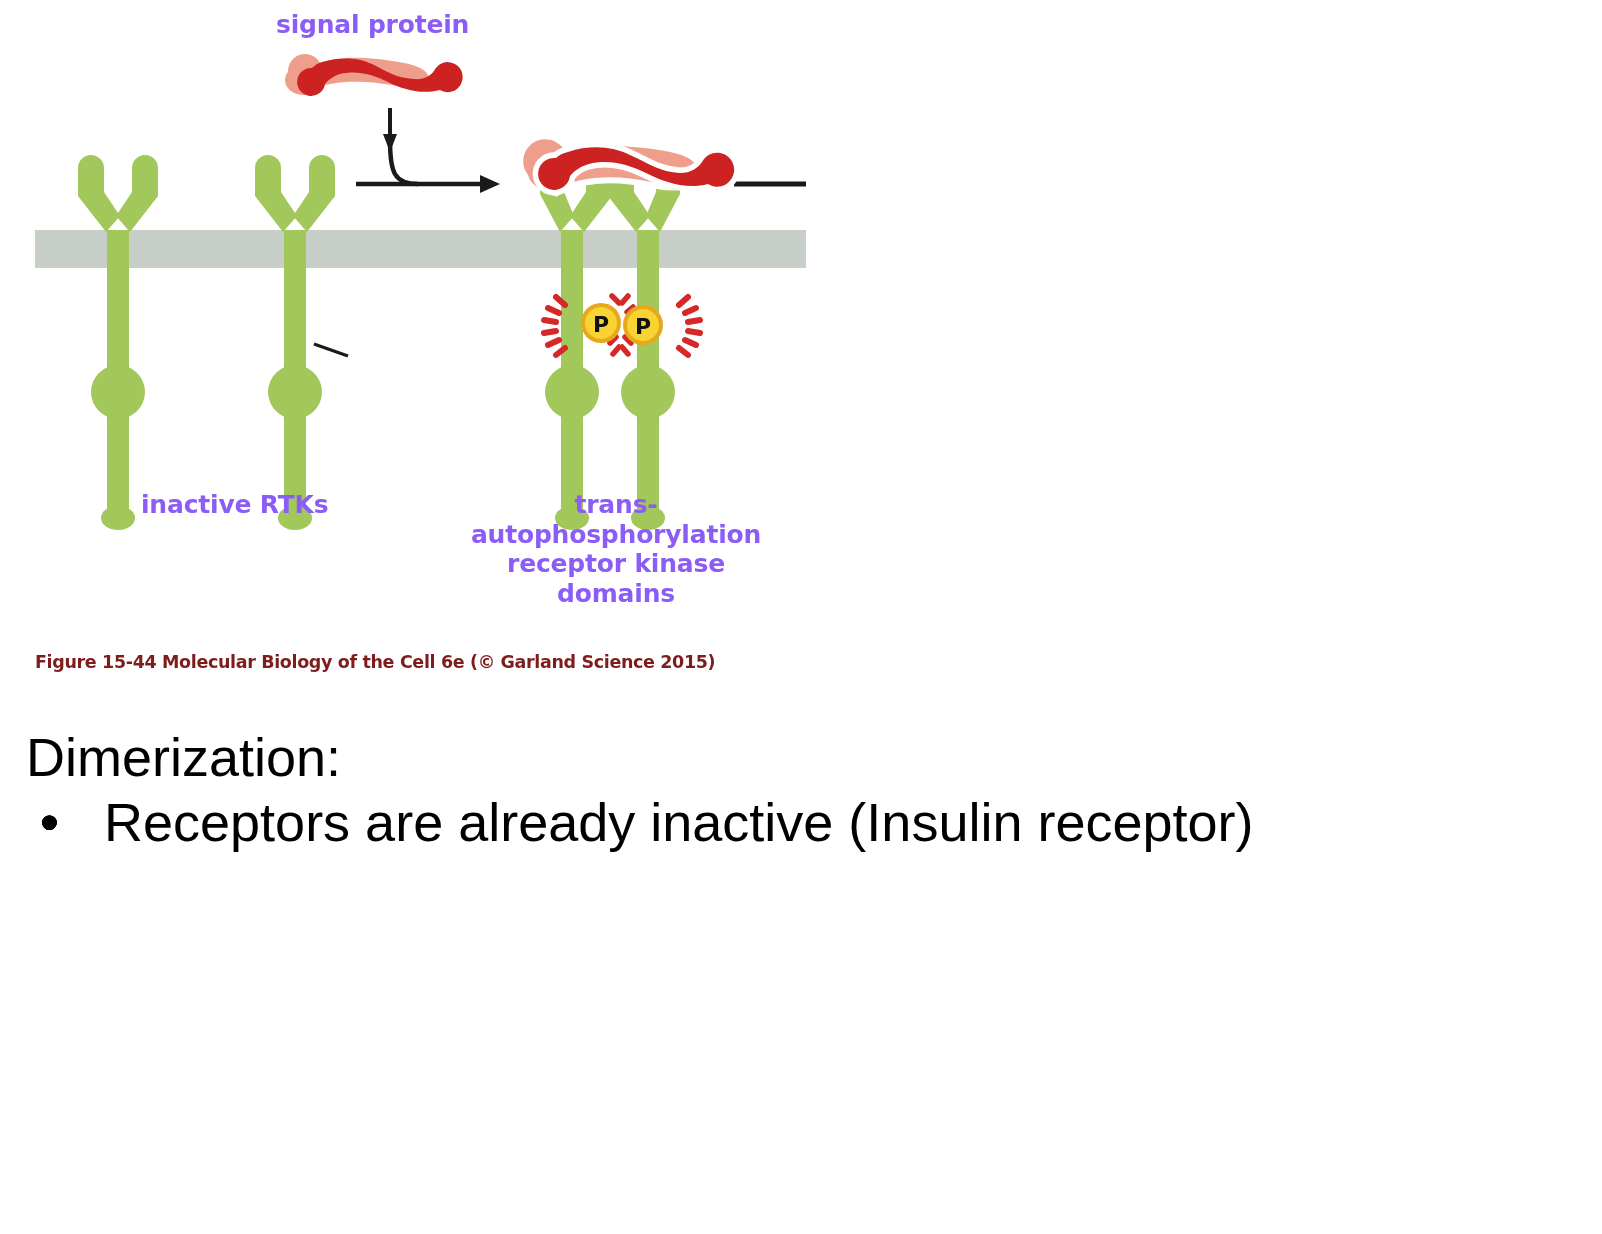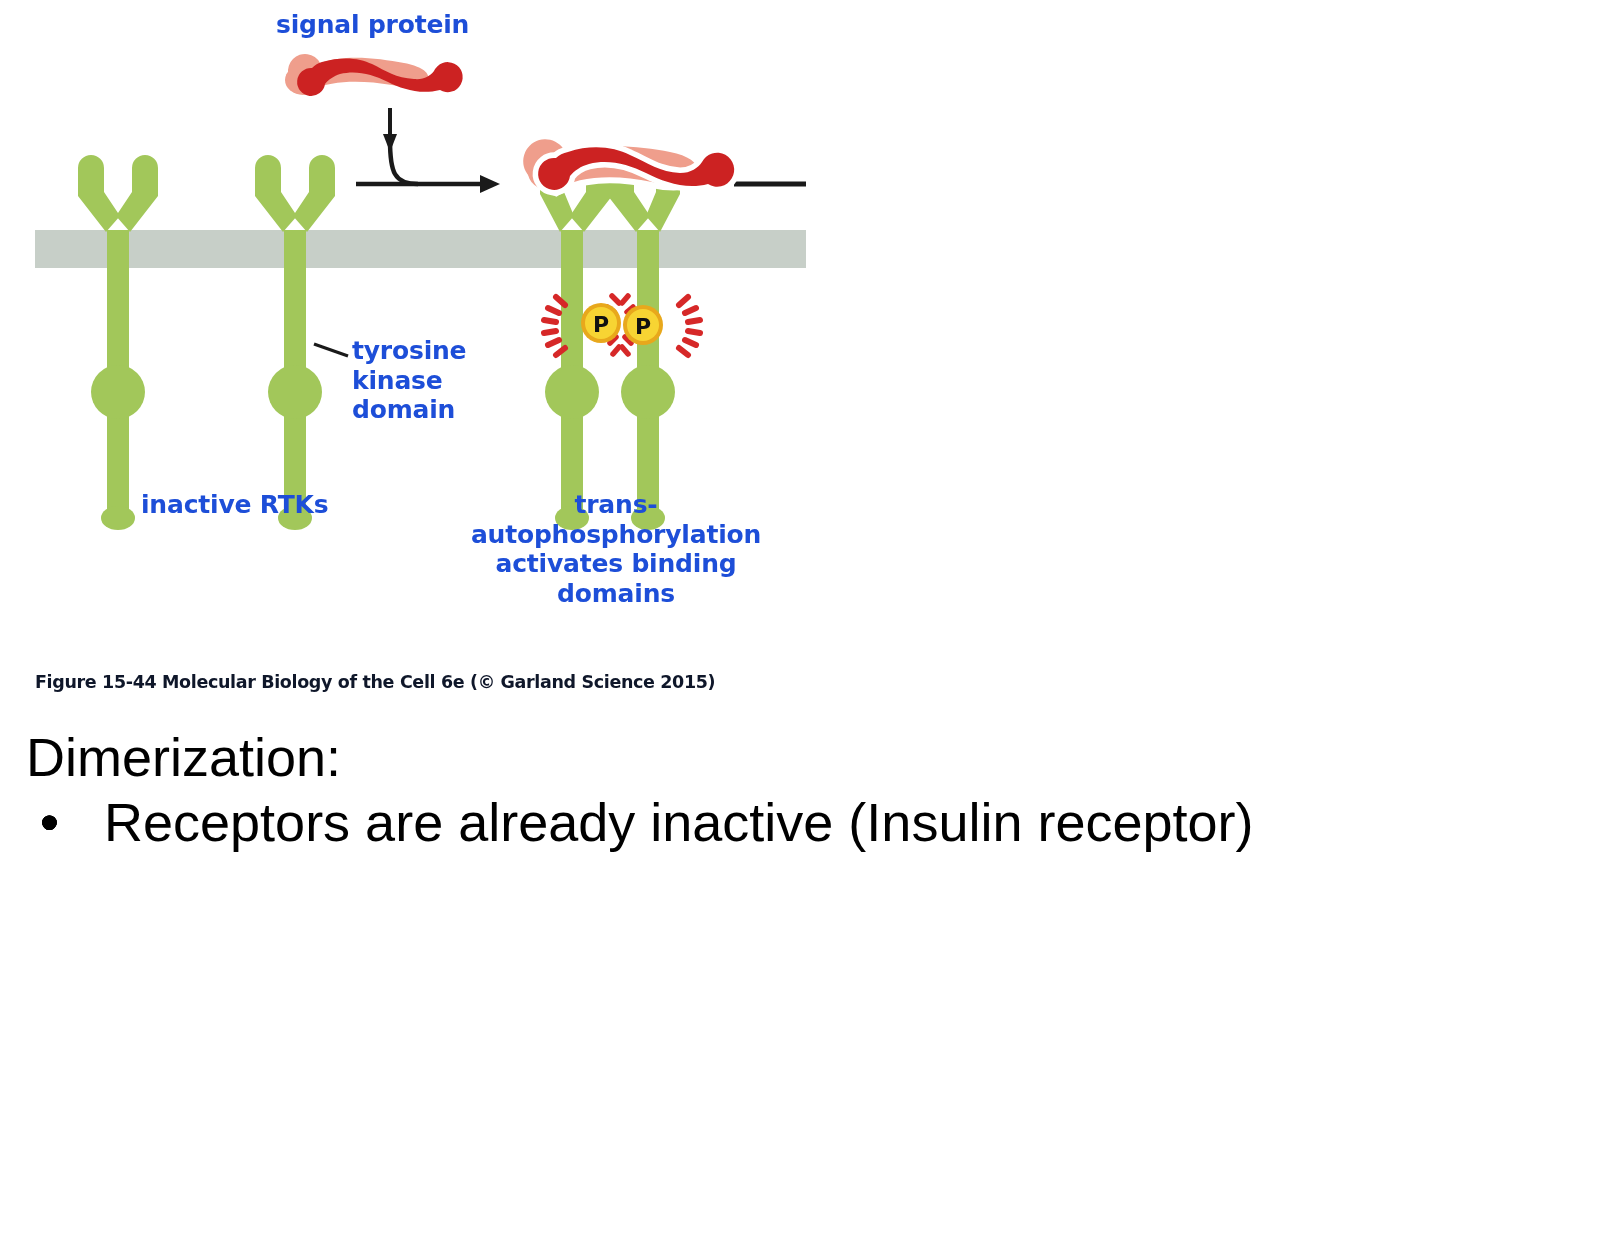--- a/index.html
+++ b/index.html
@@ -29,21 +29,21 @@
     top: 0px;
     width: 806px;
     height: 640px;
   }
   #figure svg { display: block; }
 
   .fig-label {
     position: absolute;
     font-family: "DejaVu Sans", sans-serif;
     font-weight: bold;
-    color: #1d4ed8;
+    color: #8b5cf6;
     letter-spacing: -0.2px;
     line-height: 1.18;
   }
   #label-signal-protein {
     left: 276px; top: 10px;
     font-size: 25px;
   }
   #label-tyrosine {
     left: 352px; top: 336px;
     font-size: 25px;
@@ -57,25 +57,25 @@
     left: 466px; top: 490px;
     width: 300px;
     text-align: center;
     font-size: 25px;
   }
 
   
   #caption {
     position: absolute;
     left: 35px;
-    top: 672px;
+    top: 652px;
     font-family: "DejaVu Sans", sans-serif;
     font-weight: bold;
     font-size: 17.5px;
-    color: #0f172a;
+    color: #7f1d1d;
     letter-spacing: -0.35px;
     white-space: nowrap;
   }
 
   
   #body-text {
     position: absolute;
     left: 26px;
     top: 726px;
     width: 1720px;
@@ -232,29 +232,26 @@
       <g>
         <circle cx="643" cy="325" r="20" fill="#e8a81c"></circle>
         <circle cx="643" cy="325" r="16" fill="#f7d433"></circle>
       </g>
       <text x="601" y="332" text-anchor="middle" font-family="DejaVu Sans, sans-serif" font-weight="bold" font-size="22" fill="#111111">P</text>
       <text x="643" y="334" text-anchor="middle" font-family="DejaVu Sans, sans-serif" font-weight="bold" font-size="22" fill="#111111">P</text>
     </svg>
 
     <div class="fig-label" id="label-signal-protein">signal protein</div>
 
-    <div class="fig-label" id="label-tyrosine" style="white-space: pre;">tyrosine
-kinase
-domain</div>
 
     <div class="fig-label" id="label-inactive">inactive RTKs</div>
 
     <div class="fig-label" id="label-trans" style="white-space: pre;">trans-
 autophosphorylation
-activates binding
+receptor kinase
 domains</div>
   </div>
 
   <div id="caption">Figure 15-44  Molecular Biology of the Cell 6e (© Garland Science 2015)</div>
 
   <div id="body-text">
     <div id="body-title">Dimerization:</div>
     <ul id="bullet-list">
         <li><span class="bullet-dot">•</span></li>
         <li><span class="bullet-dot">•</span></li>

